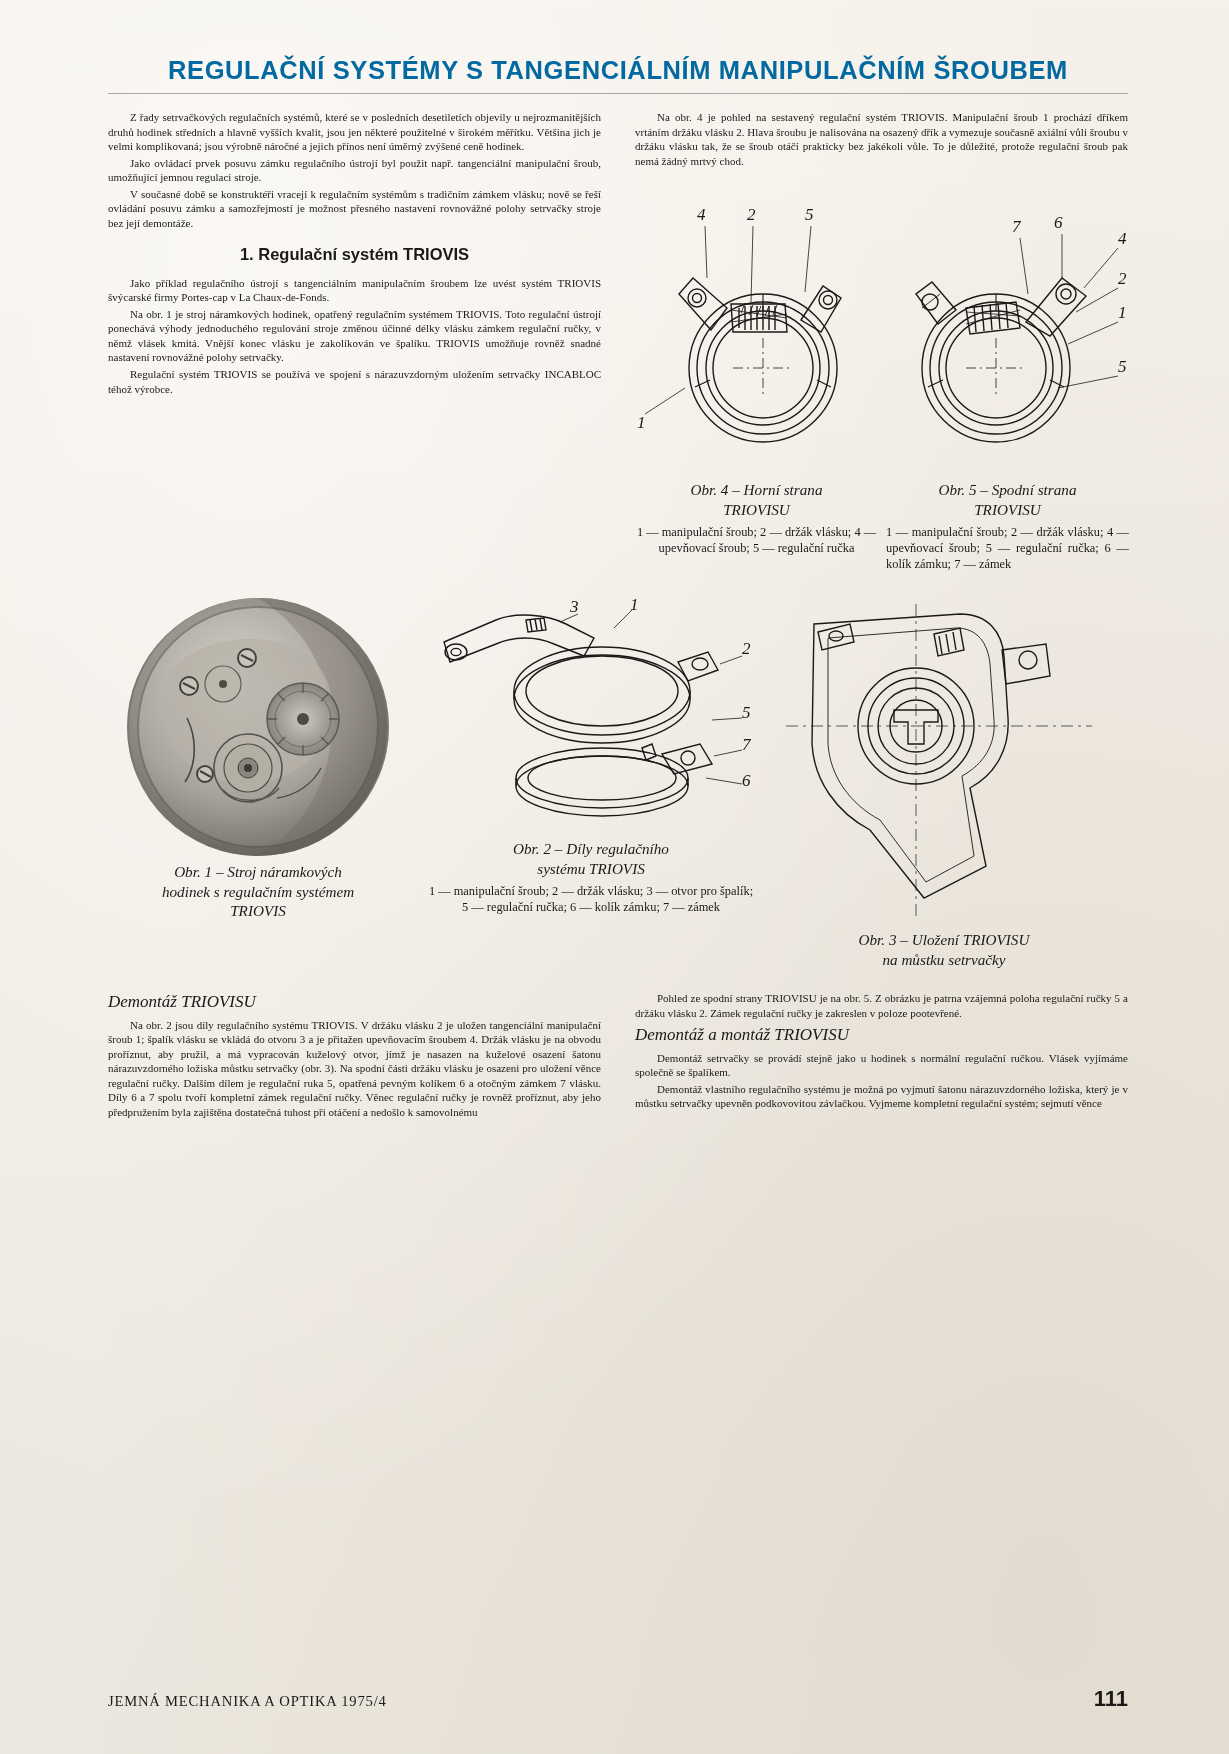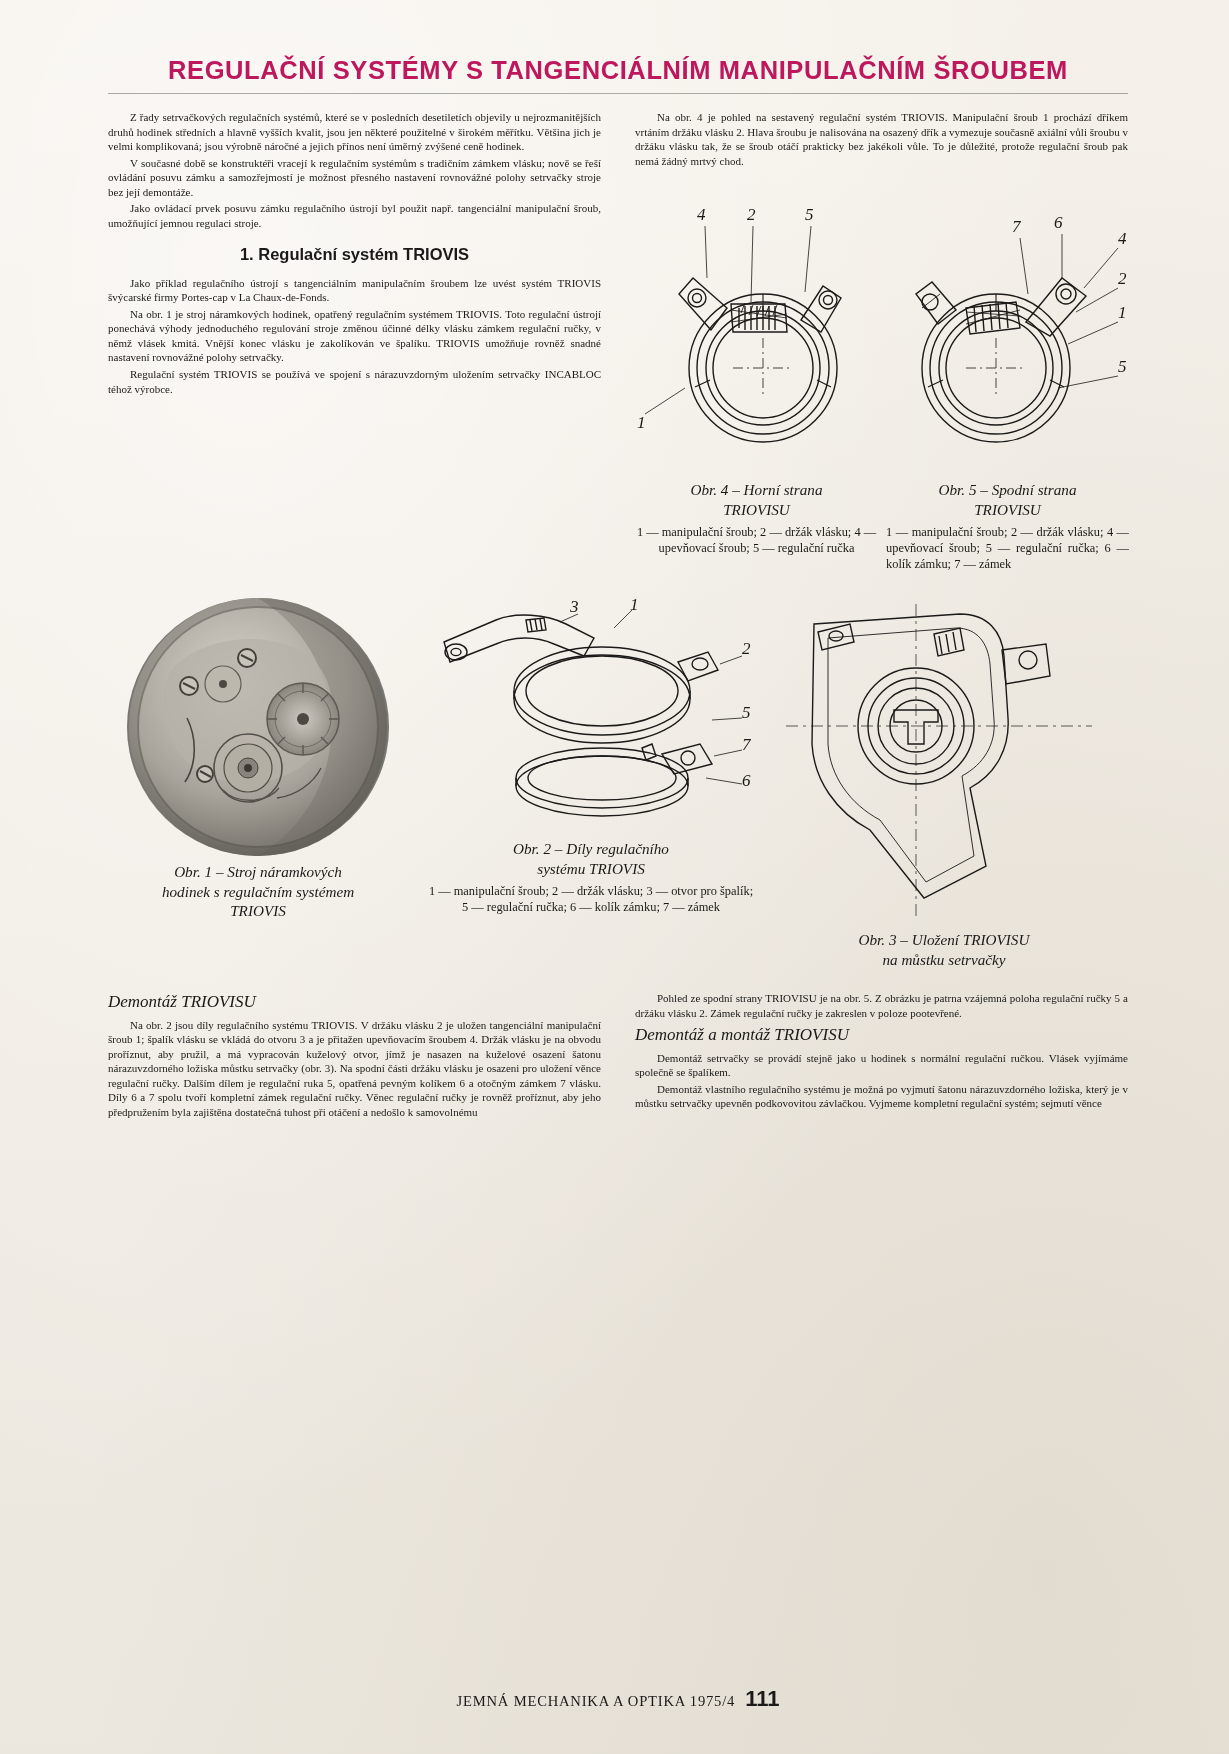--- a/index.html
+++ b/index.html
@@ -32,21 +32,21 @@
     width: 1020px;
     height: 1640px;
   }
   h1.title {
     font-family: "Liberation Sans", sans-serif;
     font-size: 25.5px;
     font-weight: bold;
     letter-spacing: 0.6px;
     text-align: center;
     margin: 0 0 8px 0;
-    color: #be185d;
+    color: #0369a1;
   }
   .rule {
     height: 1px;
     background: #6b6a66;
     margin: 6px 0 16px 0;
     opacity: 0.55;
   }
   .cols {
     display: flex;
     gap: 34px;
@@ -100,21 +100,21 @@
     margin-top: 14px;
   }
   .fig-box { position: relative; }
 
   .footer {
     position: absolute;
     left: 108px;
     right: 101px;
     bottom: 42px;
     display: flex;
-    justify-content: center;
+    justify-content: space-between;
     align-items: baseline;
     gap: 10px;
     font-family: "Liberation Serif", serif;
   }
   .footer .src {
     font-size: 14.6px;
     letter-spacing: 0.8px;
   }
   .footer .pageno {
     font-family: "Liberation Sans", sans-serif;
@@ -146,22 +146,22 @@
 
   <div class="content">
 
     <h1 class="title">REGULAČNÍ SYSTÉMY S TANGENCIÁLNÍM MANIPULAČNÍM ŠROUBEM</h1>
     <div class="rule"></div>
 
     <div class="cols">
 
       <div class="col">
         <p>Z řady setrvačkových regulačních systémů, které se v posledních desetiletích objevily u nejrozmanitějších druhů hodinek středních a hlavně vyšších kvalit, jsou jen některé použitelné v širokém měřítku. Většina jich je velmi komplikovaná; jsou výrobně náročné a jejich přínos není úměrný zvýšené ceně hodinek.</p>
+        <p>Jako ovládací prvek posuvu zámku regulačního ústrojí byl použit např. tangenciální manipulační šroub, umožňující jemnou regulaci stroje.</p>
         <p>V současné době se konstruktéři vracejí k regulačním systémům s tradičním zámkem vlásku; nově se řeší ovládání posuvu zámku a samozřejmostí je možnost přesného nastavení rovnovážné polohy setrvačky stroje bez její demontáže.</p>
-        <p>Jako ovládací prvek posuvu zámku regulačního ústrojí byl použit např. tangenciální manipulační šroub, umožňující jemnou regulaci stroje.</p>
         <p class="sub-head">1. Regulační systém TRIOVIS</p>
         <p>Jako příklad regulačního ústrojí s tangenciálním manipulačním šroubem lze uvést systém TRIOVIS švýcarské firmy Portes-cap v La Chaux-de-Fonds.</p>
         <p>Na obr. 1 je stroj náramkových hodinek, opatřený regulačním systémem TRIOVIS. Toto regulační ústrojí ponechává výhody jednoduchého regulování stroje změnou účinné délky vlásku zámkem regulační ručky, v němž vlásek kmitá. Vnější konec vlásku je zakolíkován ve špalíku. TRIOVIS umožňuje rovněž snadné nastavení rovnovážné polohy setrvačky.</p>
         <p>Regulační systém TRIOVIS se používá ve spojení s nárazuvzdorným uložením setrvačky INCABLOC téhož výrobce.</p>
       </div>
 
       <div class="col">
         <p>Na obr. 4 je pohled na sestavený regulační systém TRIOVIS. Manipulační šroub 1 prochází dříkem vrtáním držáku vlásku 2. Hlava šroubu je nalisována na osazený dřík a vymezuje současně axiální vůli šroubu v držáku vlásku tak, že se šroub otáčí prakticky bez jakékoli vůle. To je důležité, protože regulační šroub pak nemá žádný mrtvý chod.</p>
 
         <div class="figrow-top">

